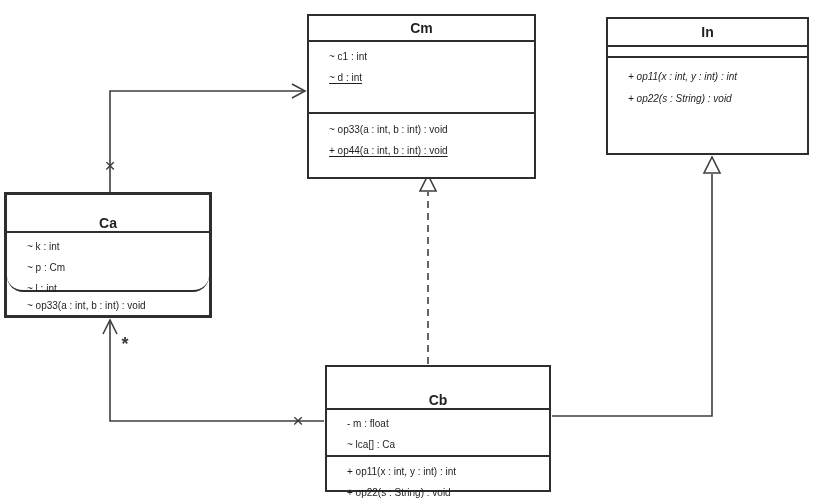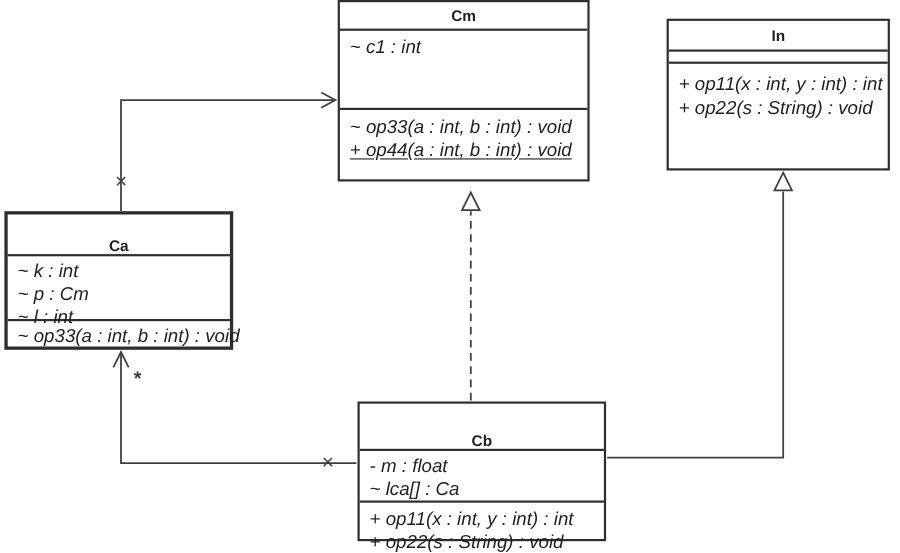--- a/index.html
+++ b/index.html
@@ -23,46 +23,45 @@
   }
   .uml-class .title{
     font-weight:bold;
     font-size:14px;
     text-align:center;
     border-bottom:2px solid #2e2e2e;
     display:flex;align-items:center;justify-content:center;
   }
   .uml-class .attrs{border-bottom:2px solid #2e2e2e;}
   .uml-class .member{
-    font-size:17px;
+    font-size:10px;
     line-height:21px;
-    padding-left:9px;
+    padding-left:20px;
     white-space:nowrap;
-    font-style:italic;
   }
   .u{text-decoration:underline;text-underline-offset:2px;}
   .i{font-style:italic;}
 
   
-  #class-cm{left:307px;top:0;width:229px;height:165px;}
+  #class-cm{left:307px;top:14px;width:229px;height:165px;}
   #class-cm .title{height:26px;}
   #class-cm .attrs{height:72px;padding-top:4px;}
   #class-cm .ops{flex:1;padding-top:5px;}
 
   
   #class-in{left:606px;top:17px;width:203px;height:138px;}
   #class-in .title{height:28px;}
   #class-in .attrs{height:11px;}
   #class-in .ops{flex:1;padding-top:8px;}
   #class-in .member{line-height:22px;}
 
   
   #class-ca{left:4px;top:192px;width:208px;height:126px;border-width:3px;}
   #class-ca .title{height:25px;margin-top:20px;}
-  #class-ca .attrs{height:59px;padding-top:3px;}
+  #class-ca .attrs{height:59px;padding-top:3px;border-radius:16px;}
   #class-ca .ops{flex:1;padding-top:3px;}
 
   
   #class-cb{left:325px;top:365px;width:226px;height:127px;}
   #class-cb .title{height:29px;margin-top:25px;}
   #class-cb .attrs{height:48px;padding-top:3px;}
   #class-cb .ops{flex:1;padding-top:4px;}
 
   .marker{
     position:absolute;
@@ -91,20 +90,21 @@
     <polygon points="712,157 704,173 720,173" fill="#ffffff" stroke="#3f3f3f" stroke-width="1.6"></polygon>
 
     <polyline points="324,421 110,421 110,321" fill="none" stroke="#3f3f3f" stroke-width="1.6"></polyline>
     <polyline points="103,334 110,320 117,334" fill="none" stroke="#3f3f3f" stroke-width="1.6"></polyline>
   </svg>
 
   <div class="uml-class" id="class-cm">
     <div class="title">Cm</div>
     <div class="attrs">
       <div class="member">~ c1 : int</div>
+      <div class="member u">~ d : int</div>
     </div>
     <div class="ops">
       <div class="member">~ op33(a : int, b : int) : void</div>
       <div class="member u">+ op44(a : int, b : int) : void</div>
     </div>
   </div>
 
   <div class="uml-class" id="class-in">
     <div class="title">In</div>
     <div class="attrs"></div>

